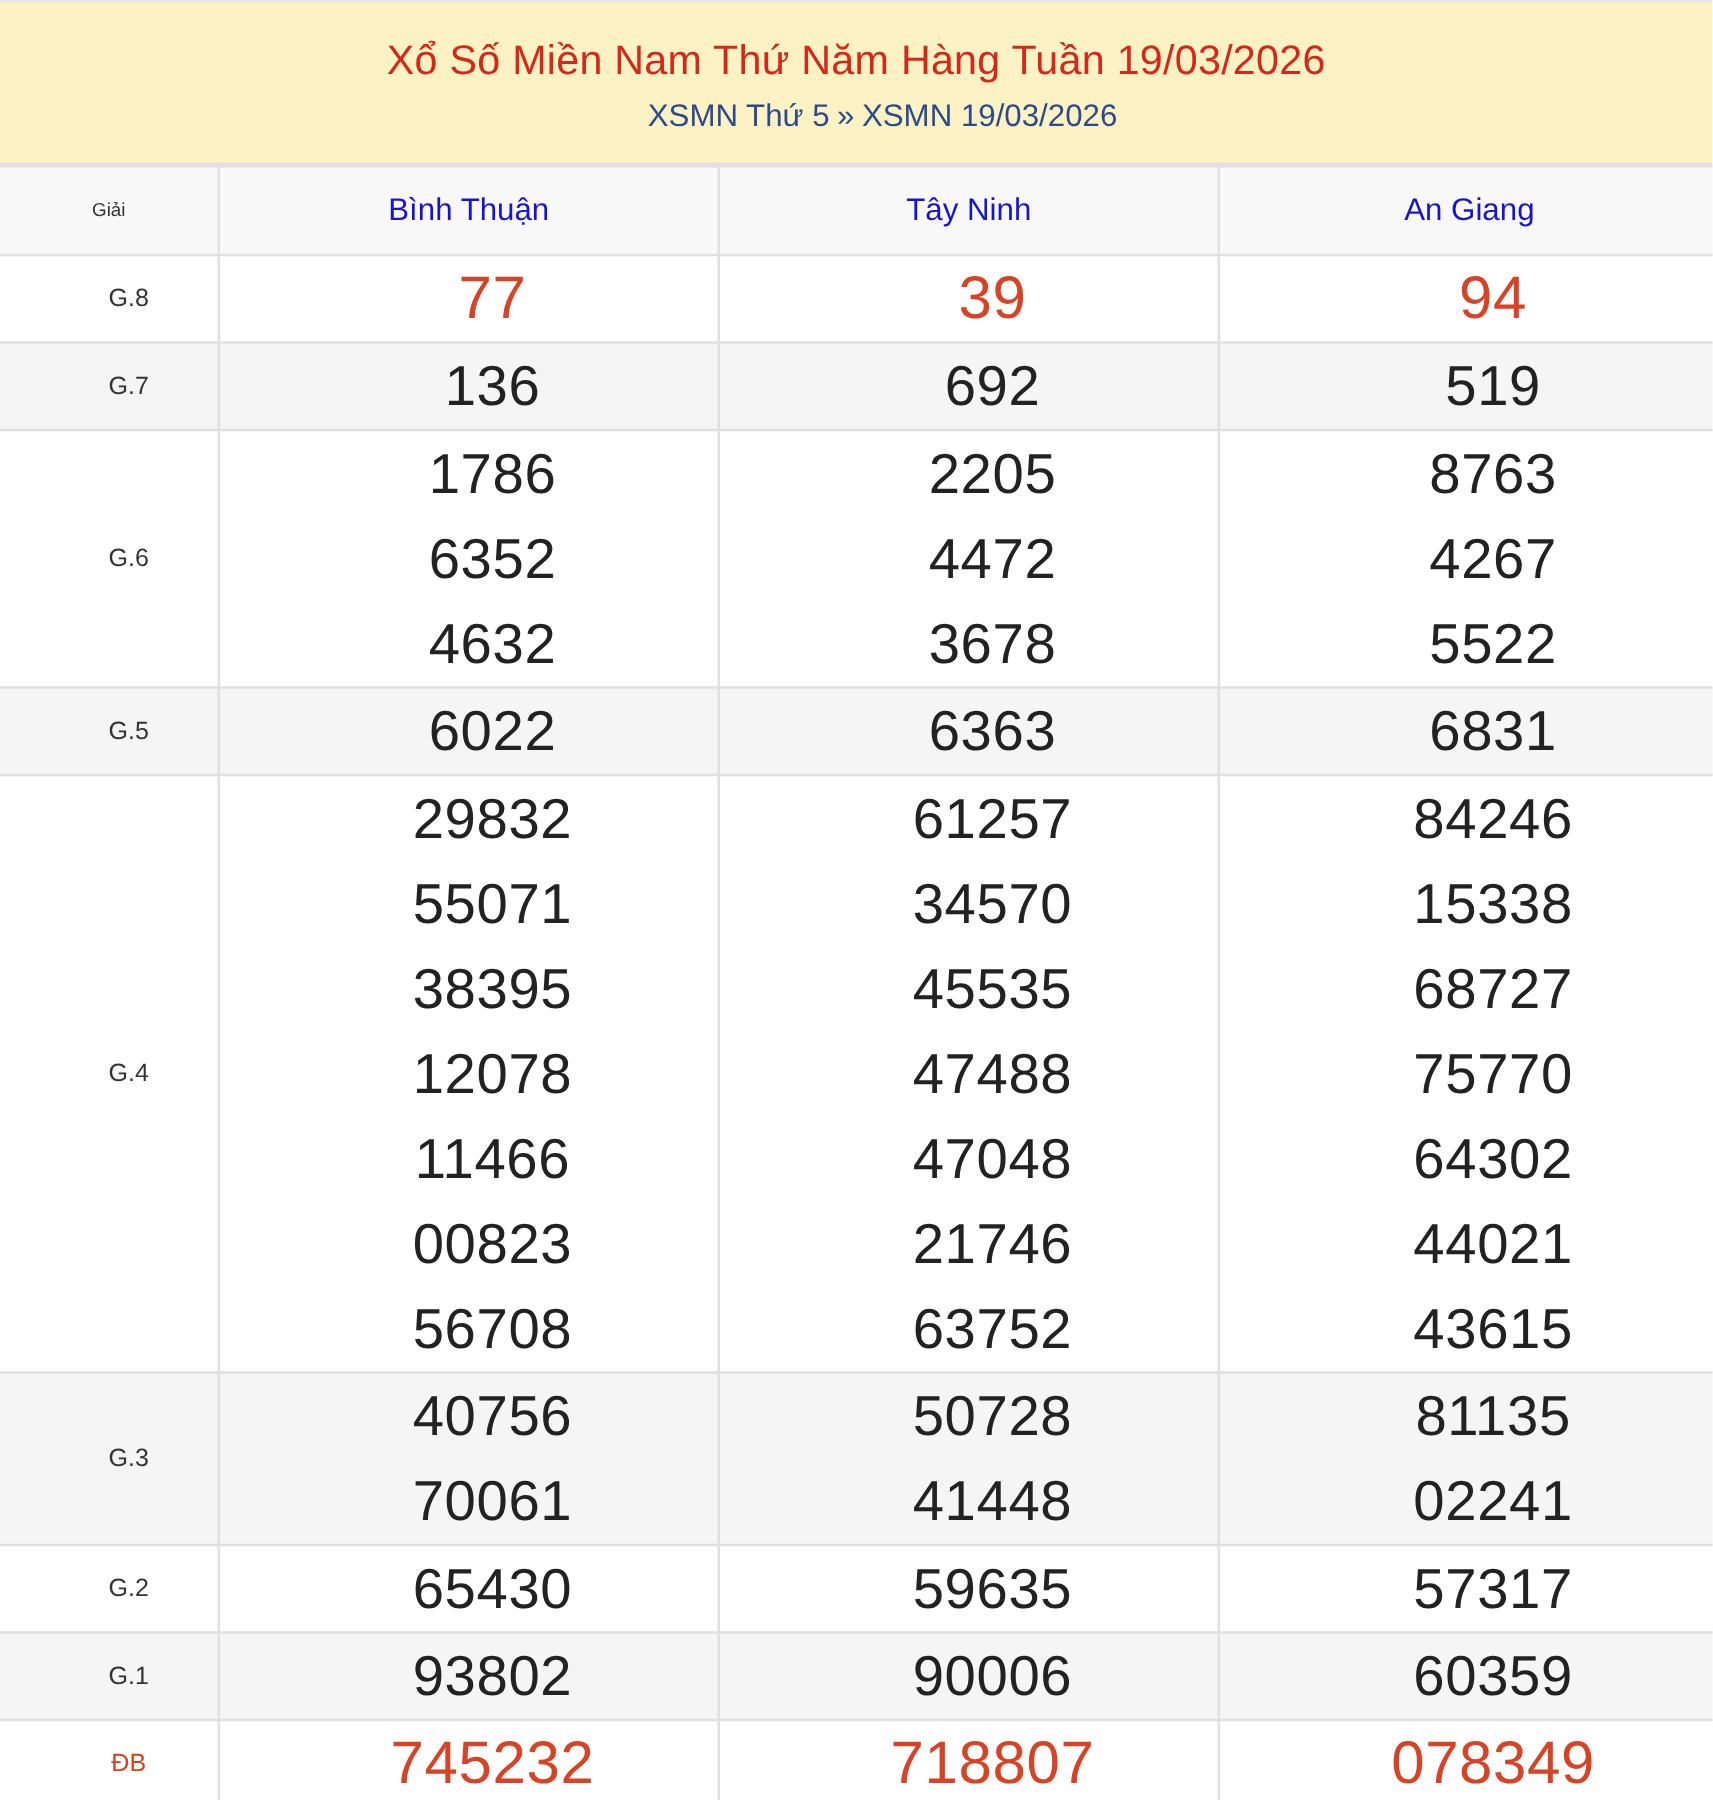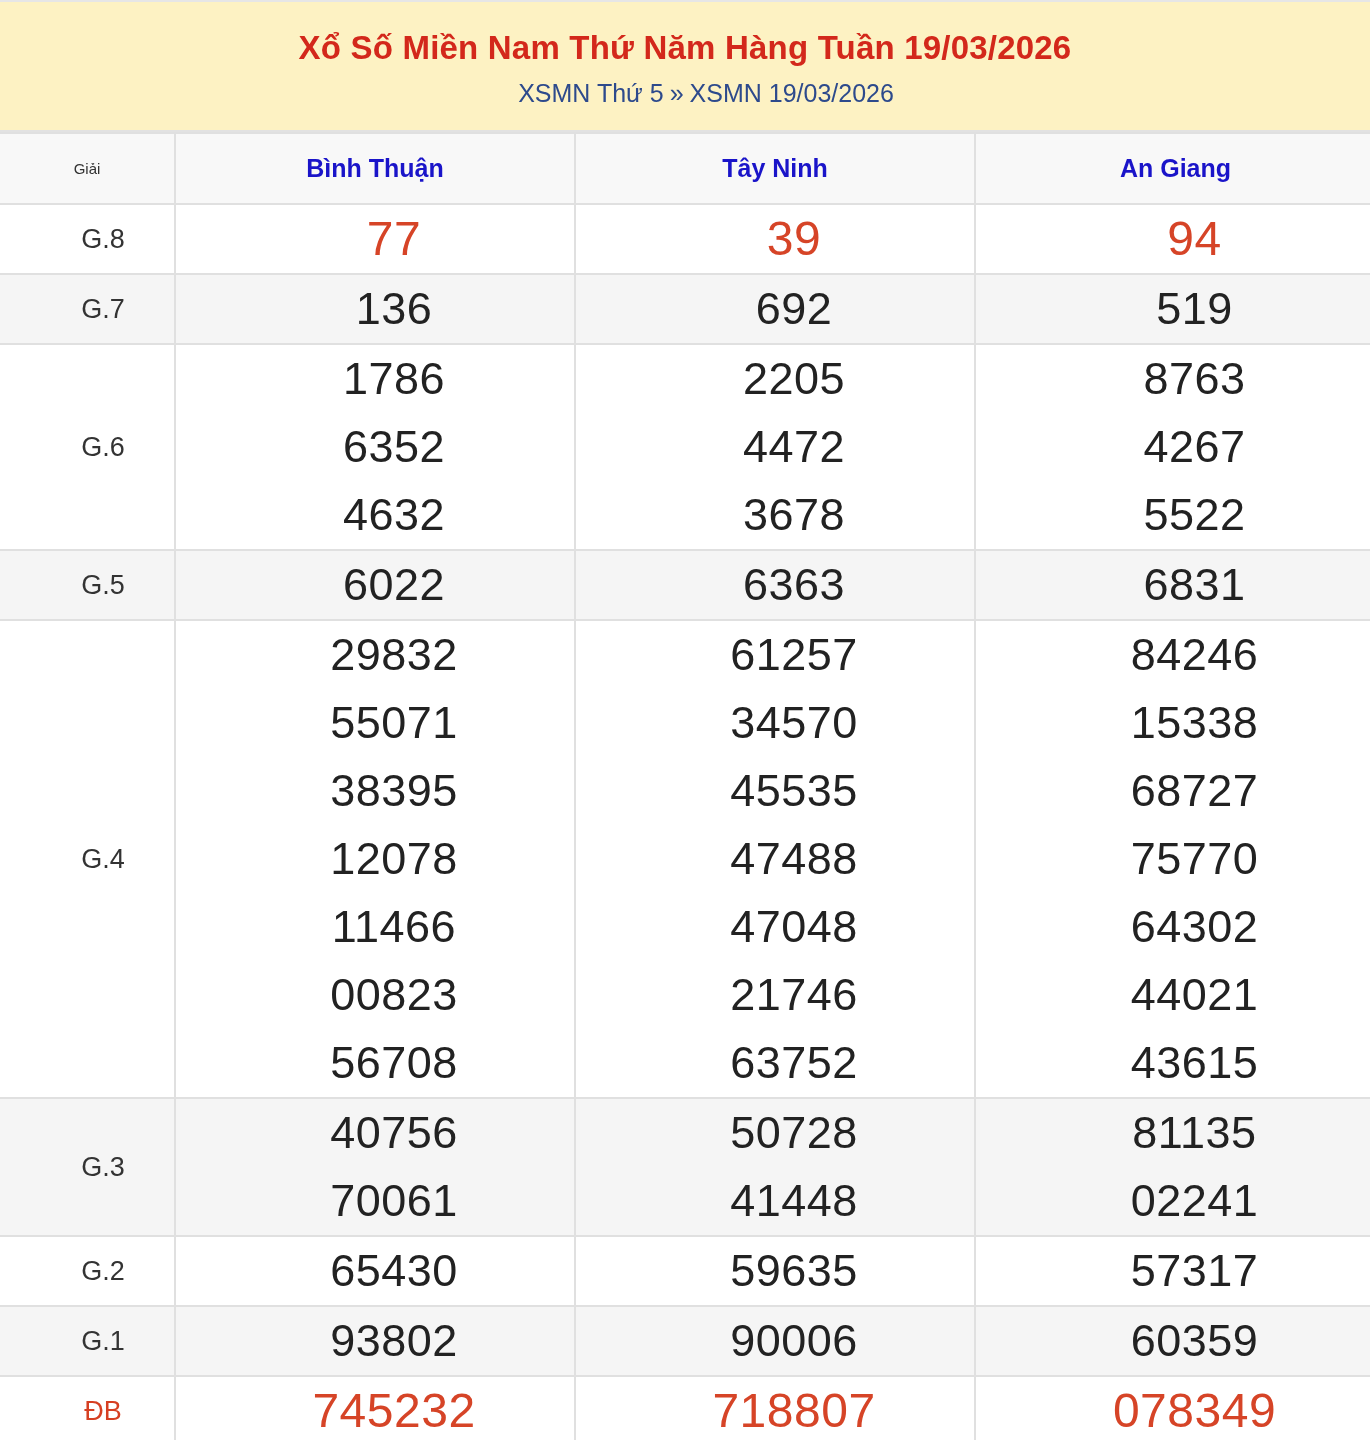--- a/index.html
+++ b/index.html
@@ -1,33 +1,33 @@
 <!DOCTYPE html>
 <html><head>
 <meta charset="utf-8">
 <style>
   html, body { margin:0; padding:0; background:#ffffff; }
   body { width:1370px; height:1440px; overflow:hidden; font-family:"Liberation Sans", sans-serif; }
   .header {
     height:132px; background:#fdf2c3; border-top:2px solid #e6e6e6; border-bottom:2px solid #e2e2e2;
     box-sizing:border-box; text-align:center;
   }
-  .title { color:#d3281b; font-weight:bold; font-size:33px; padding-top:26px; line-height:40px; letter-spacing:0.2px; }
+  .title { color:#d3281b; font-weight:normal; font-size:33px; padding-top:26px; line-height:40px; letter-spacing:0.2px; }
   .breadcrumb { color:#2d4a8c; font-size:25px; margin-top:10px; line-height:30px;margin-left:42px; }
   .breadcrumb a { color:#2d4a8c; text-decoration:none; }
   .breadcrumb .sep { margin:0 6px; }
   table { border-collapse:collapse; width:1370px; table-layout:fixed; }
   col.c0 { width:175px; }
   col.c1, col.c2, col.c3 { width:400px; }
   td, th { border:2px solid #e0e0e0; text-align:center; padding:0; }
   tr > :first-child { border-left:none; }
   tr > :last-child { border-right:none; }
-  th { height:69px; background:#f8f8f8; font-weight:bold; font-size:25px; color:#1a14c9; }
+  th { height:69px; background:#f8f8f8; font-weight:normal; font-size:25px; color:#1a14c9; }
   th.label-head { font-weight:normal; color:#333; font-size:15px; }
-  td.label { font-size:27px; color:#333;padding-left:32px; }
+  td.label { font-size:20px; color:#333;padding-left:32px; }
   td.label.special { color:#d63f22; }
   tr.alt td { background:#f5f5f5; }
   .num { display:block; font-weight:normal; font-size:45px; color:#222; line-height:68px; letter-spacing:0.5px;padding-left:38px; }
   .num.red { color:#d64427; font-size:48px; }
   .num.big { color:#d64427; font-size:48px; }
   tr.row td { height:67px; }
 </style>
 </head>
 <body>
 

